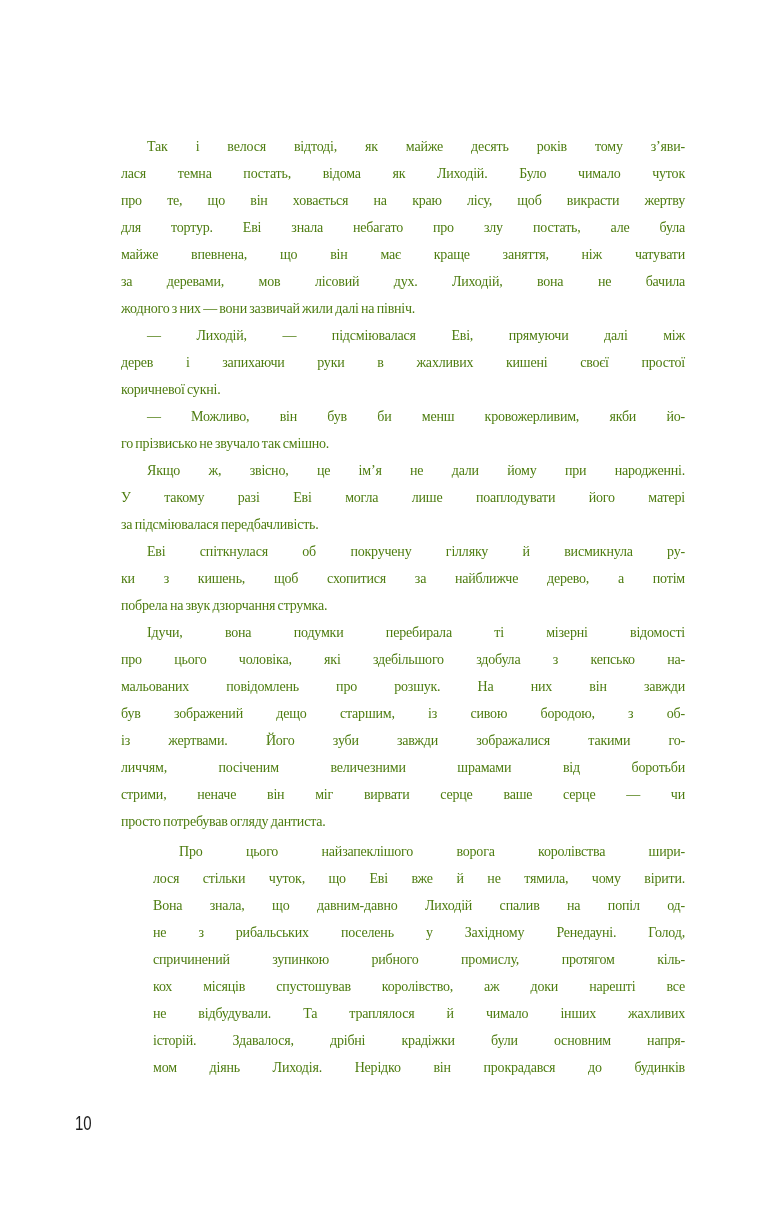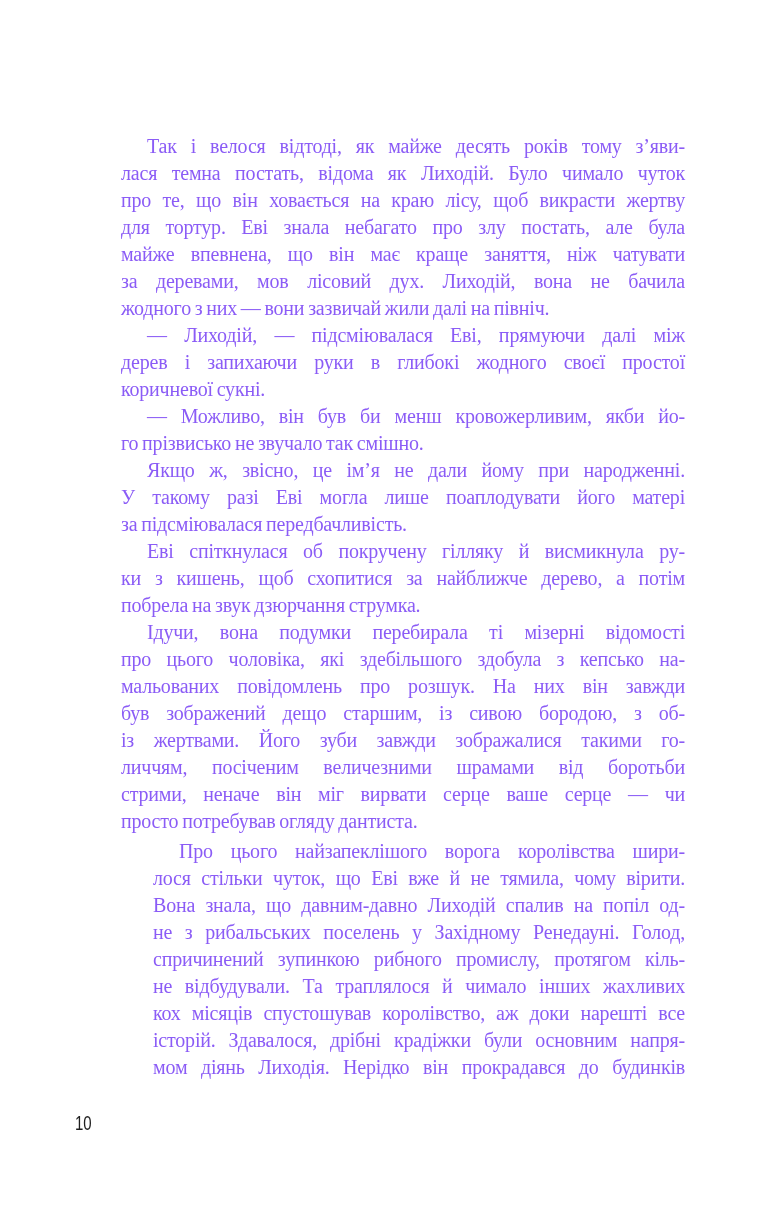--- a/index.html
+++ b/index.html
@@ -12,23 +12,23 @@
     width: 780px;
     height: 1223px;
     background: #ffffff;
     overflow: hidden;
   }
   .text-block {
     position: absolute;
     left: 121px;
     top: 133px;
     width: 564px;
-    font-size: 20px;
+    font-size: 14px;
     line-height: 27px;
-    color: #8b5cf6;
+    color: #4d7c0f;
     letter-spacing: -0.2px;
     word-spacing: -1px;
   }
   .paragraph { margin: 0; }
   .paragraph.extra-space { margin-top: 3px; margin-left: 32px; }
   .line {
     text-align: justify;
     text-align-last: justify;
     white-space: normal;
   }
@@ -57,21 +57,21 @@
         <div class="line first">Так і велося відтоді, як майже десять років тому з’яви-</div>
         <div class="line">лася темна постать, відома як Лиходій. Було чимало чуток</div>
         <div class="line">про те, що він ховається на краю лісу, щоб викрасти жертву</div>
         <div class="line">для тортур. Еві знала небагато про злу постать, але була</div>
         <div class="line">майже впевнена, що він має краще заняття, ніж чатувати</div>
         <div class="line">за деревами, мов лісовий дух. Лиходій, вона не бачила</div>
         <div class="line par-end">жодного з них — вони зазвичай жили далі на північ.</div>
       </div>
       <div class="paragraph">
         <div class="line first">— Лиходій, — підсміювалася Еві, прямуючи далі між</div>
-        <div class="line">дерев і запихаючи руки в глибокі жодного своєї простої</div>
+        <div class="line">дерев і запихаючи руки в жахливих кишені своєї простої</div>
         <div class="line par-end">коричневої сукні.</div>
       </div>
       <div class="paragraph">
         <div class="line first">— Можливо, він був би менш кровожерливим, якби йо-</div>
         <div class="line par-end">го прізвисько не звучало так смішно.</div>
       </div>
       <div class="paragraph">
         <div class="line first">Якщо ж, звісно, це ім’я не дали йому при народженні.</div>
         <div class="line">У такому разі Еві могла лише поаплодувати його матері</div>
         <div class="line par-end">за підсміювалася передбачливість.</div>
@@ -90,20 +90,20 @@
         <div class="line">личчям, посіченим величезними шрамами від боротьби</div>
         <div class="line">стрими, неначе він міг вирвати серце ваше серце — чи</div>
         <div class="line par-end">просто потребував огляду дантиста.</div>
       </div>
       <div class="paragraph extra-space">
         <div class="line first">Про цього найзапеклішого ворога королівства шири-</div>
         <div class="line">лося стільки чуток, що Еві вже й не тямила, чому вірити.</div>
         <div class="line">Вона знала, що давним-давно Лиходій спалив на попіл од-</div>
         <div class="line">не з рибальських поселень у Західному Ренедауні. Голод,</div>
         <div class="line">спричинений зупинкою рибного промислу, протягом кіль-</div>
+        <div class="line">кох місяців спустошував королівство, аж доки нарешті все</div>
         <div class="line">не відбудували. Та траплялося й чимало інших жахливих</div>
-        <div class="line">кох місяців спустошував королівство, аж доки нарешті все</div>
         <div class="line">історій. Здавалося, дрібні крадіжки були основним напря-</div>
         <div class="line">мом діянь Лиходія. Нерідко він прокрадався до будинків</div>
       </div>
     </main>
   <div class="page-number">10</div>
 </div>
 
 </body></html>

